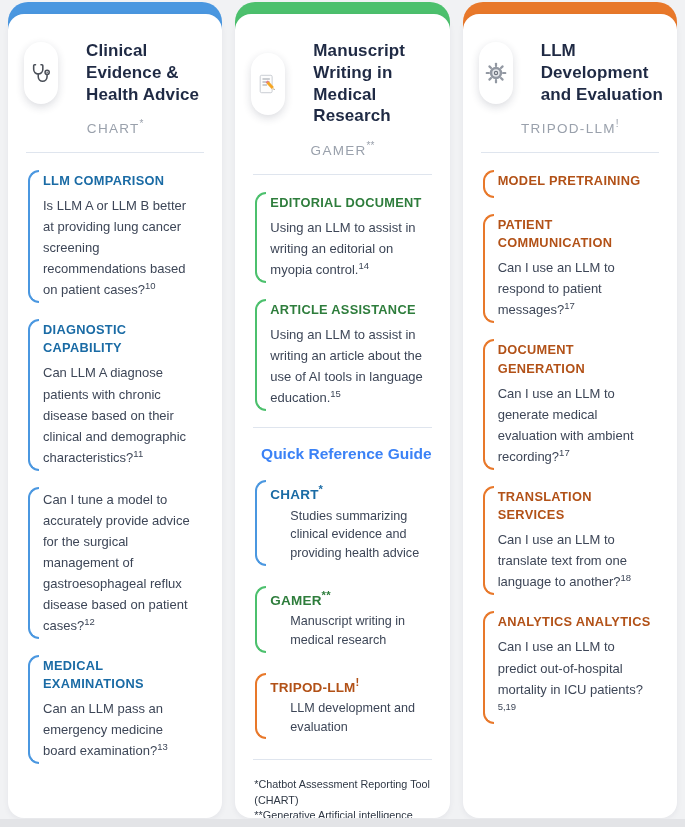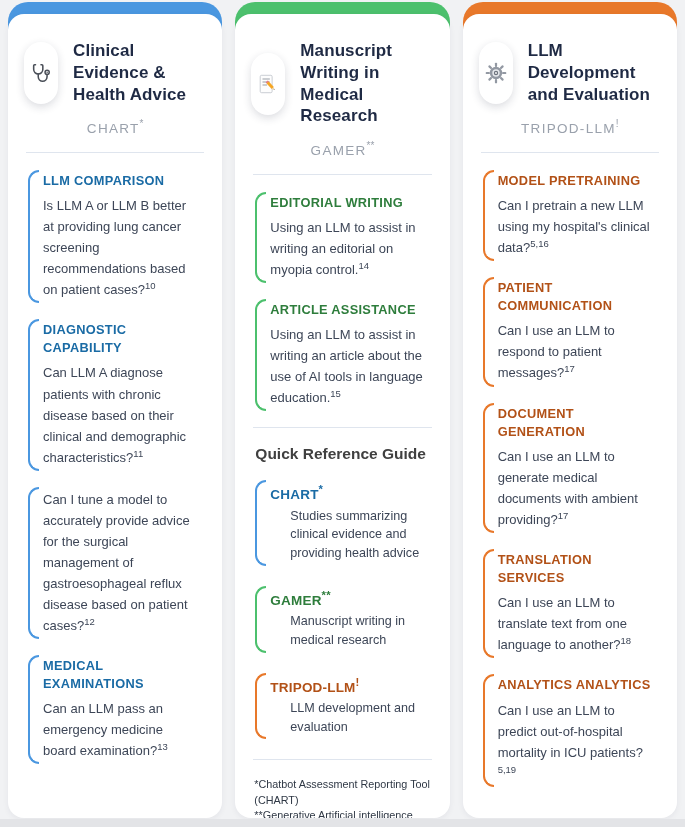--- a/index.html
+++ b/index.html
@@ -12,40 +12,40 @@
   .page{position:relative;width:685px;height:827px;overflow:hidden;}
   .columns{position:absolute;left:8px;right:8px;top:2px;bottom:9px;display:flex;gap:13px;}
   .column{flex:1;position:relative;}
   .accent-pill{position:absolute;top:0;left:0;right:0;height:46px;border-radius:20px;background:var(--accent);}
   .card-surface{
     position:absolute;top:12px;left:0;right:0;bottom:0;
     background:#ffffff;border-radius:16px;
     box-shadow:0 2px 6px rgba(30,40,60,.06);
     overflow:hidden;
   }
-  .header-row{display:flex;align-items:center;gap:15px;padding:26px 12px 0 16px;}
+  .header-row{display:flex;align-items:center;gap:28px;padding:26px 12px 0 16px;}
   .icon-capsule{
     width:34px;height:62px;flex:0 0 34px;background:#fff;border-radius:17px;
     box-shadow:0 3px 9px rgba(30,40,60,.16);
     display:flex;align-items:center;justify-content:center;
   }
   .col-title{font-size:17px;font-weight:700;color:#1f2a44;line-height:1.28;letter-spacing:.1px;}
   .tag{text-align:center;color:#9aa1ac;font-size:13.5px;font-weight:500;letter-spacing:1.3px;margin-top:13px;}
   .tag sup{font-size:10px;letter-spacing:0;}
   .divider{height:1px;background:#dfe5ee;margin:16px 18px 17px 18px;}
   .qcard{position:relative;margin:0 26px 16px 20px;padding:2px 0 3px 15px;}
   .bracket{
     position:absolute;left:0;top:0;bottom:0;width:9px;
     border:2.5px solid var(--accent);border-right:none;
     border-radius:11px 0 0 11px;
   }
   .qhead{font-size:12.8px;font-weight:700;letter-spacing:.3px;color:var(--tcolor);line-height:1.42;margin-bottom:5px;}
   .qbody{font-size:13px;color:#3d4657;line-height:1.62;}
   sup.ref{font-size:9.5px;color:#3d4657;line-height:0;}
-  .qrg-title{font-size:15.5px;font-weight:700;color:#404040;margin:3px 18px 17px 20px;}
+  .qrg-title{font-size:15.5px;font-weight:700;color:#3b82f6;margin:3px 18px 17px 20px;text-align:right;}
   .qrg .qcard{margin-right:16px;margin-bottom:20px;}
   .qrg .qhead{font-size:13.5px;letter-spacing:.2px;margin-bottom:3px;}
   .qrg .qbody{font-size:12.6px;line-height:1.48;margin-left:20px;}
   .footnotes{margin:15px 14px 0 19px;font-size:10.8px;color:#2f3845;line-height:1.42;}
   .bottom-strip{position:absolute;left:0;right:0;bottom:0;height:8px;background:#e3e4e7;}
   svg{display:block;}
 </style>
 </head>
 <body>
 
@@ -116,21 +116,21 @@
               </svg>
             </span>
           </div>
           <div class="col-title">Manuscript Writing in Medical Research</div>
         </div>
         <div class="tag"><span>GAMER</span><sup>**</sup></div>
         <div class="divider"></div>
 
         <div class="qcard">
           <div class="bracket"></div>
-          <div class="qhead">EDITORIAL WRITING</div>
+          <div class="qhead">EDITORIAL DOCUMENT</div>
           <div class="qbody"><span>Using an LLM to assist in writing an editorial on myopia control.</span><sup class="ref">14</sup></div>
         </div>
 
         <div class="qcard">
           <div class="bracket"></div>
           <div class="qhead">ARTICLE ASSISTANCE</div>
           <div class="qbody"><span>Using an LLM to assist in writing an article about the use of AI tools in language education.</span><sup class="ref">15</sup></div>
         </div>
 
         <div class="divider"></div>
@@ -190,33 +190,32 @@
             </span>
           </div>
           <div class="col-title">LLM Development and Evaluation</div>
         </div>
         <div class="tag"><span>TRIPOD-LLM</span><sup>!</sup></div>
         <div class="divider"></div>
 
         <div class="qcard">
           <div class="bracket"></div>
           <div class="qhead">MODEL PRETRAINING</div>
-          <div class="qbody"><span>Can I pretrain a new LLM using my hospital's clinical data?</span><sup class="ref">5,16</sup></div>
         </div>
 
         <div class="qcard">
           <div class="bracket"></div>
           <div class="qhead">PATIENT COMMUNICATION</div>
           <div class="qbody"><span>Can I use an LLM to respond to patient messages?</span><sup class="ref">17</sup></div>
         </div>
 
         <div class="qcard">
           <div class="bracket"></div>
           <div class="qhead">DOCUMENT GENERATION</div>
-          <div class="qbody"><span>Can I use an LLM to generate medical documents with ambient providing?</span><sup class="ref">17</sup></div>
+          <div class="qbody"><span>Can I use an LLM to generate medical evaluation with ambient recording?</span><sup class="ref">17</sup></div>
         </div>
 
         <div class="qcard">
           <div class="bracket"></div>
           <div class="qhead">TRANSLATION SERVICES</div>
           <div class="qbody"><span>Can I use an LLM to translate text from one language to another?</span><sup class="ref">18</sup></div>
         </div>
 
         <div class="qcard">
           <div class="bracket"></div>

